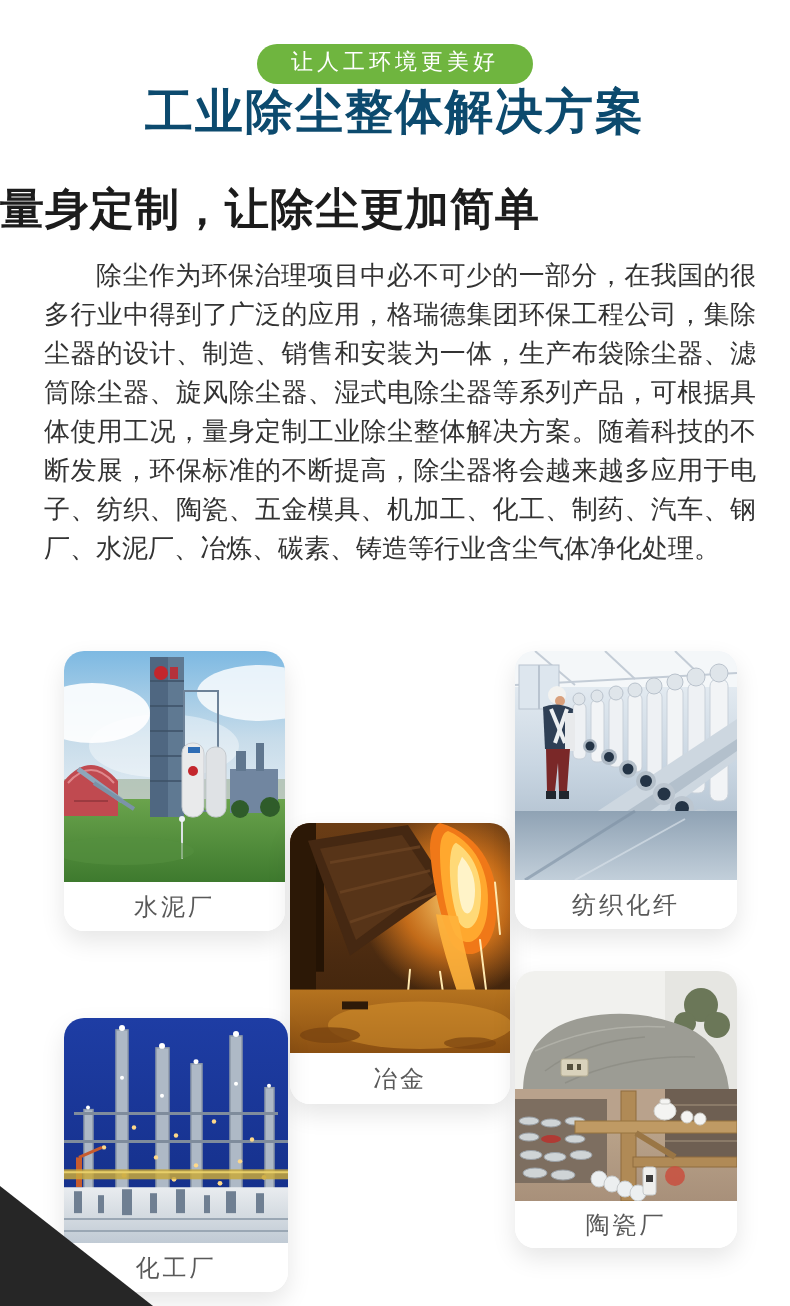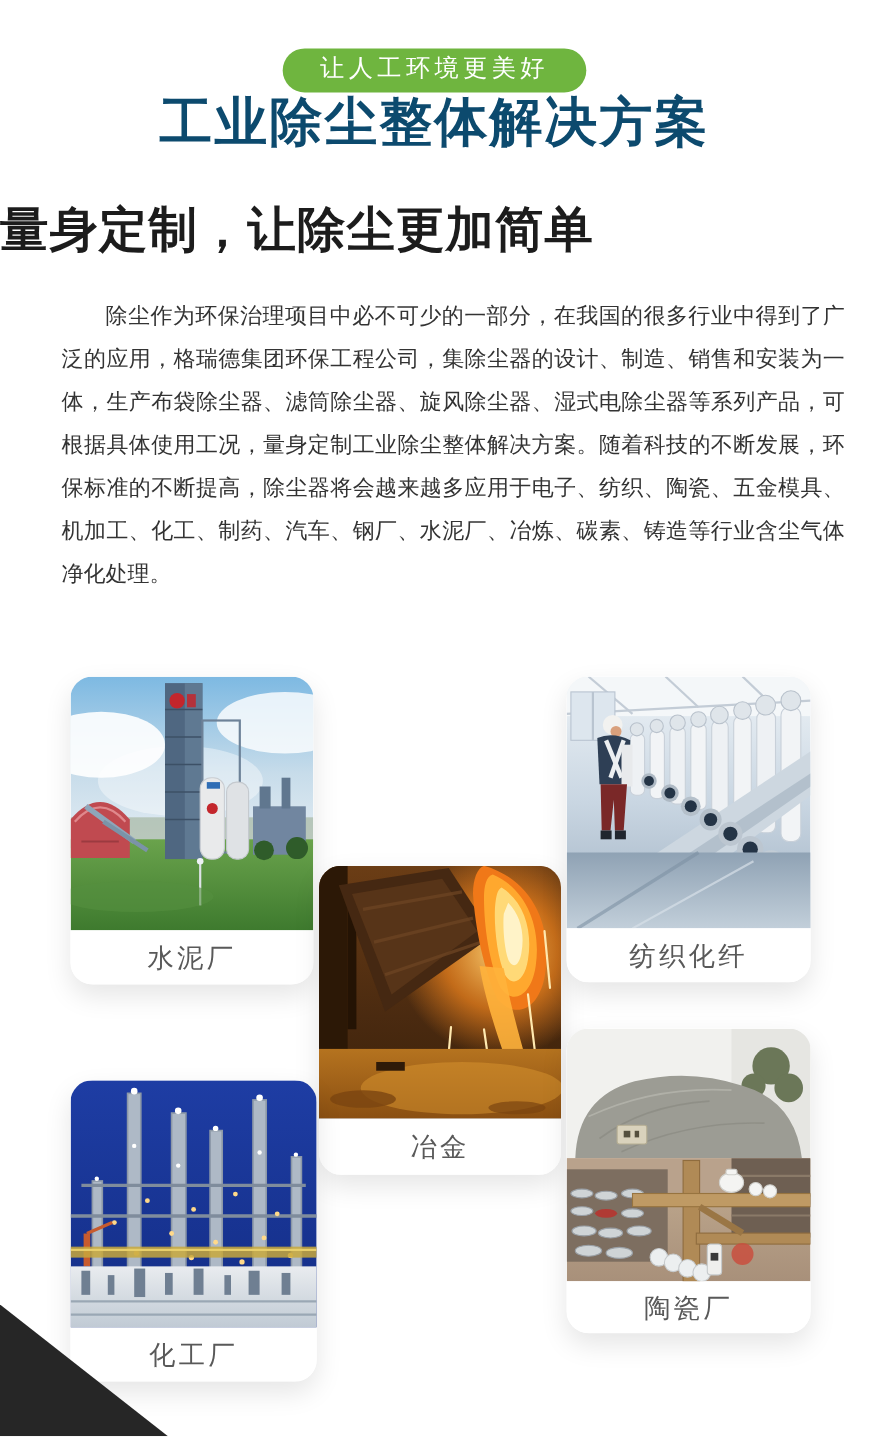--- a/index.html
+++ b/index.html
@@ -16,27 +16,27 @@
   .title{
     position:absolute;top:88px;left:0;width:790px;text-align:center;
     font-size:48px;font-weight:900;color:#0c4a6e;letter-spacing:2px;line-height:1.15;
   }
   .subtitle{
     position:absolute;top:180px;left:0;width:790px;
     font-size:44px;font-weight:700;color:#1c1c1c;letter-spacing:1px;
   }
   .intro{
     position:absolute;top:254px;left:40px;width:712px;
-    font-size:20px;line-height:39px;color:#333333;
-    text-align:justify;text-indent:2em;margin:16px;
+    font-size:26px;line-height:39px;color:#333333;
+    text-align:justify;text-indent:2em;margin:4px;
   }
   .card{
     position:absolute;width:221px;background:#ffffff;border-radius:20px;
     box-shadow:0 10px 24px rgba(0,0,0,0.10);overflow:hidden;
-    display:flex;flex-direction:column;
+    display:flex;flex-direction:column;margin-top:36px;
   }
   .photo{width:100%;flex:1 1 auto;overflow:hidden;}
   .photo svg{display:block;width:100%;height:100%;}
   .card-label{
     height:49px;flex:0 0 49px;display:flex;align-items:center;justify-content:center;
     font-size:24px;color:#595959;letter-spacing:3px;background:#ffffff;
   }
   .corner-triangle{
     position:absolute;left:0;top:1186px;width:153px;height:120px;
     background:#262626;clip-path:polygon(0 0,100% 100%,0 100%);

